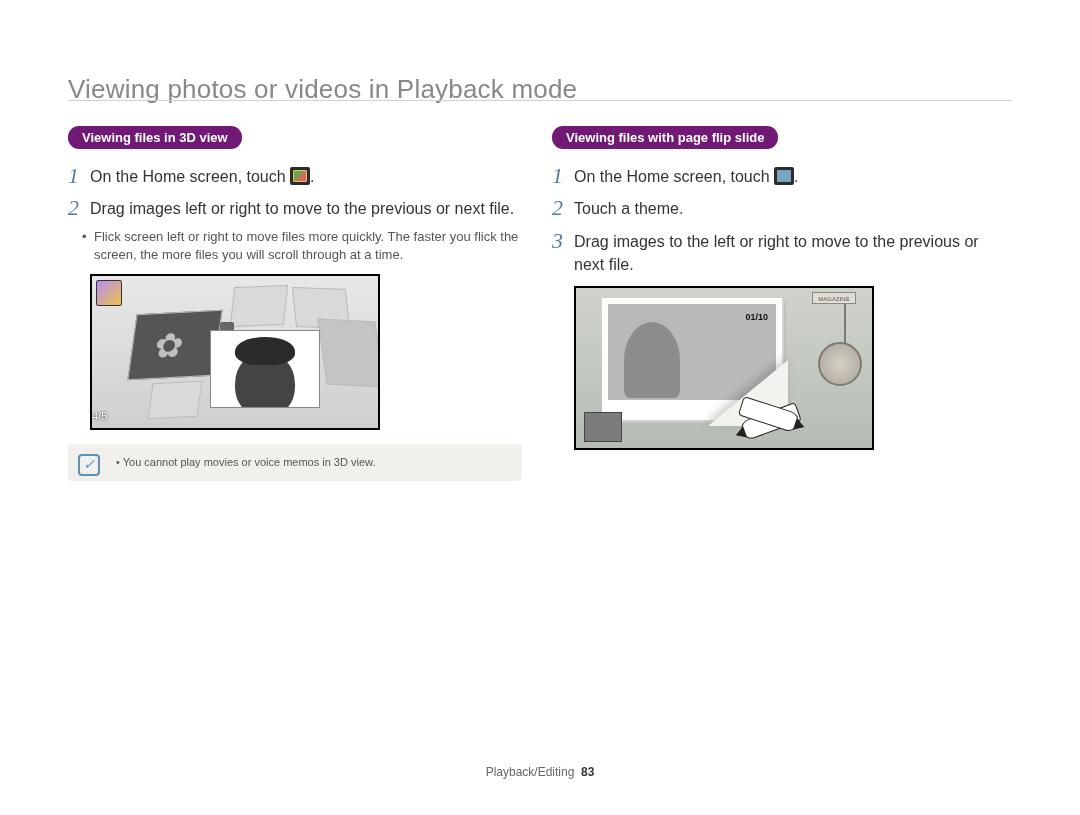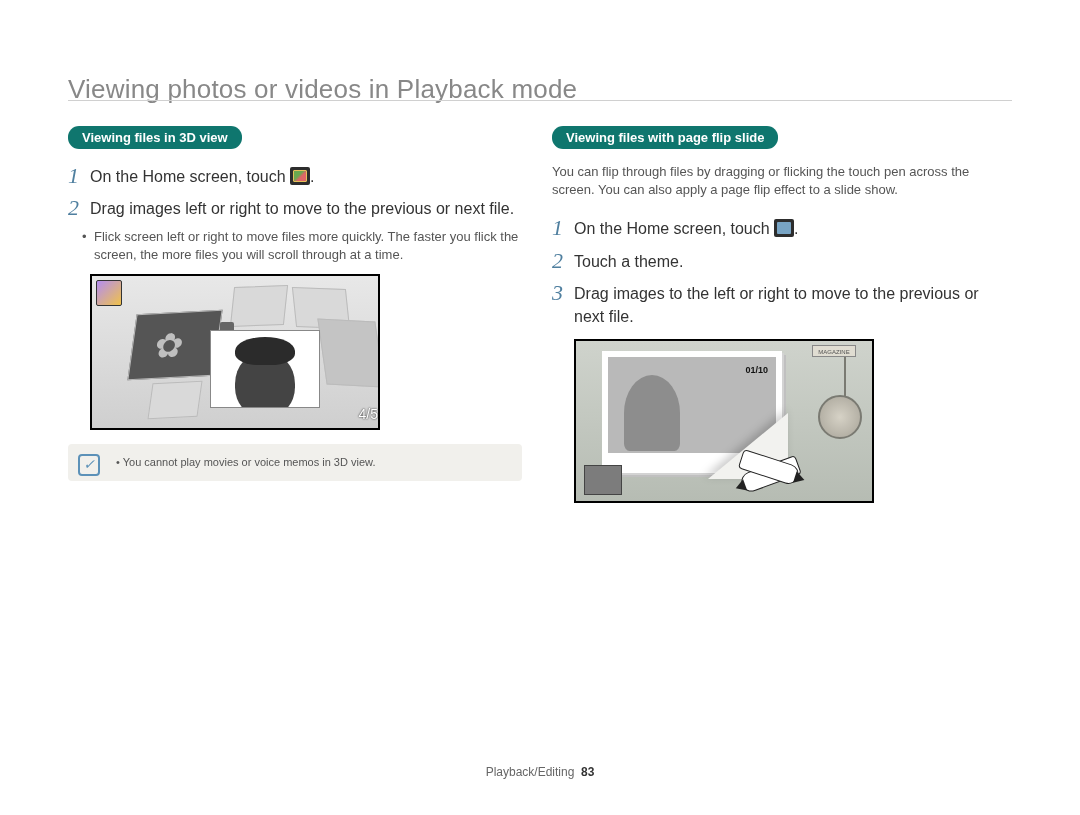--- a/index.html
+++ b/index.html
@@ -31,21 +31,21 @@
   }
   .col {
     position: absolute;
     top: 126px;
     width: 454px;
   }
   .col.left { left: 68px; }
   .col.right { left: 552px; }
   .section-header {
     display: inline-block;
-    background: #0f766e;
+    background: #701a75;
     color: #fff;
     font-size: 13px;
     font-weight: bold;
     padding: 4px 14px 4px 14px;
     border-radius: 11px;
     margin-bottom: 14px;
   }
   .intro-text {
     font-size: 13px;
     line-height: 1.4;
@@ -180,23 +180,23 @@
   .shot-3d .cam-icon {
     position: absolute;
     top: 46px; left: 128px;
     width: 14px; height: 10px;
     background: #666;
     border-radius: 2px;
   }
   .shot-3d .counter {
     position: absolute;
     bottom: 6px; left: 0; right: 0;
-    text-align: right;
+    text-align: left;
     color: #fff;
-    font-size: 14px;
+    font-size: 11px;
     text-shadow: 0 0 2px #000;
   }
   
   .note-box {
     margin-top: 12px;
     background: #f1f0ec;
     border-radius: 4px;
     padding: 10px 14px 10px 48px;
     position: relative;
     font-size: 11px;
@@ -368,21 +368,20 @@
     <div class="note-icon">✓</div>
     <ul>
       <li>You cannot play movies or voice memos in 3D view.</li>
     </ul>
   </div>
 </div>
 
 <div class="col right">
   <div class="section-header">Viewing files with page flip slide</div>
 
-  <div class="intro-text">You can flip through files by dragging or flicking the touch pen across the screen. You can also apply a page flip effect to a slide show.</div>
 
   <div class="step">
     <div class="step-num">1</div>
     <div class="step-text">
       <span>On the Home screen, touch </span><span class="inline-icon icon-pageflip"></span><span>.</span>
     </div>
   </div>
 
   <div class="step">
     <div class="step-num">2</div>

